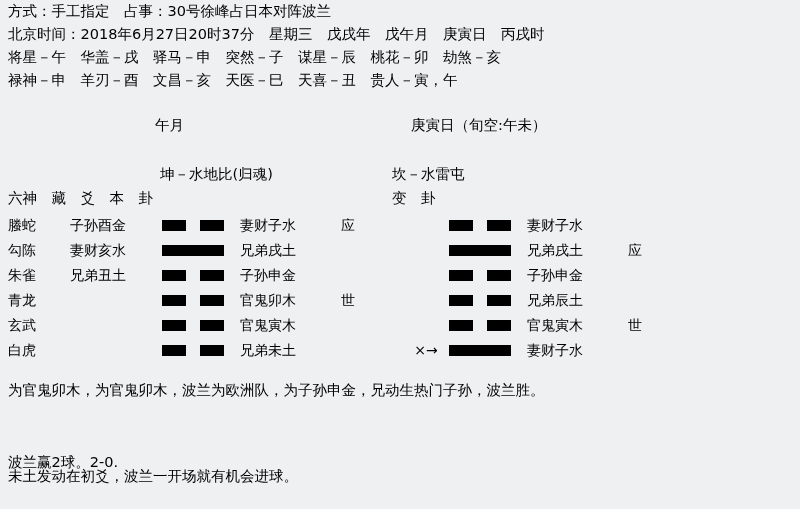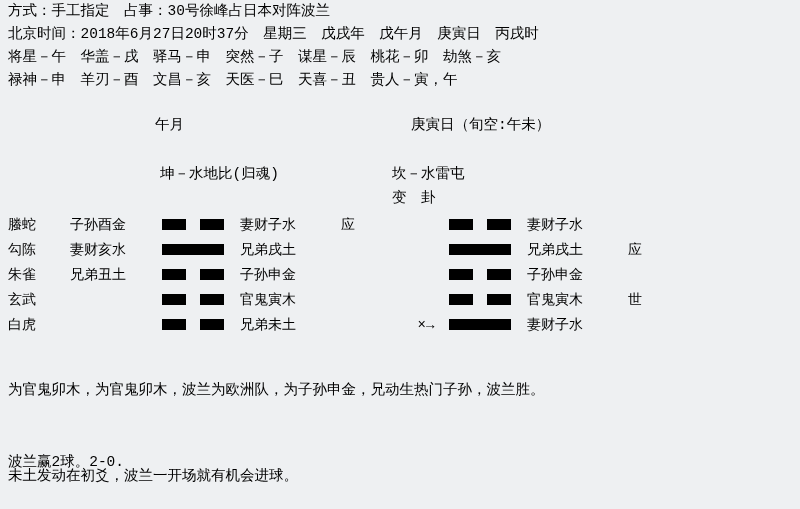--- a/index.html
+++ b/index.html
@@ -13,21 +13,20 @@
     font-family: "DejaVu Sans", "Liberation Sans", sans-serif;
     font-size: 14.5px;
     color: #000;
     overflow: hidden;
   }
   .page {
     position: relative;
     width: 760px;
     height: 509px;
     padding: 0;
-    font-family: Liberation Mono, monospace;
   }
   .line {
     position: absolute;
     white-space: pre;
     line-height: 1;
   }
   .hdr { left: 8px; }
   
   .r1 { top: 4px; }
   .r2 { top: 27px; }
@@ -105,20 +104,21 @@
   <div class="line hdr r2">北京时间：2018年6月27日20时37分　星期三　戊戌年　戊午月　庚寅日　丙戌时</div>
   <div class="line hdr r3">将星－午　华盖－戌　驿马－申　突然－子　谋星－辰　桃花－卯　劫煞－亥</div>
   <div class="line hdr r4">禄神－申　羊刃－酉　文昌－亥　天医－巳　天喜－丑　贵人－寅，午</div>
 
   <div class="line mid-left">午月</div>
   <div class="line mid-right">庚寅日（旬空:午未）</div>
 
   <div class="line gua-left">坤－水地比(归魂)</div>
   <div class="line gua-right">坎－水雷屯</div>
 
+  <div class="line colhead">六神　藏　爻　本　卦</div>
   <div class="line colhead-right">变　卦</div>
 
   <table class="hex">
     <tbody id="hex-body">
         <tr>
           <td class="c-sixgod">螣蛇</td>
           <td class="c-cang">子孙酉金</td>
           <td class="c-yao"><span class="yao yin"><span class="blk b1"></span><span class="blk b2"></span></span></td>
           <td class="c-name">妻财子水</td>
           <td class="c-shi">应</td>
@@ -143,20 +143,31 @@
           <td class="c-cang">兄弟丑土</td>
           <td class="c-yao"><span class="yao yin"><span class="blk b1"></span><span class="blk b2"></span></span></td>
           <td class="c-name">子孙申金</td>
           <td class="c-shi"></td>
           <td class="c-arrow"></td>
           <td class="c-yao2"><span class="yao yin"><span class="blk b1"></span><span class="blk b2"></span></span></td>
           <td class="c-name2">子孙申金</td>
           <td class="c-shi2"></td>
         </tr>
         <tr>
+          <td class="c-sixgod">青龙</td>
+          <td class="c-cang"></td>
+          <td class="c-yao"><span class="yao yin"><span class="blk b1"></span><span class="blk b2"></span></span></td>
+          <td class="c-name">官鬼卯木</td>
+          <td class="c-shi">世</td>
+          <td class="c-arrow"></td>
+          <td class="c-yao2"><span class="yao yin"><span class="blk b1"></span><span class="blk b2"></span></span></td>
+          <td class="c-name2">兄弟辰土</td>
+          <td class="c-shi2"></td>
+        </tr>
+        <tr>
           <td class="c-sixgod">玄武</td>
           <td class="c-cang"></td>
           <td class="c-yao"><span class="yao yin"><span class="blk b1"></span><span class="blk b2"></span></span></td>
           <td class="c-name">官鬼寅木</td>
           <td class="c-shi"></td>
           <td class="c-arrow"></td>
           <td class="c-yao2"><span class="yao yin"><span class="blk b1"></span><span class="blk b2"></span></span></td>
           <td class="c-name2">官鬼寅木</td>
           <td class="c-shi2">世</td>
         </tr>

